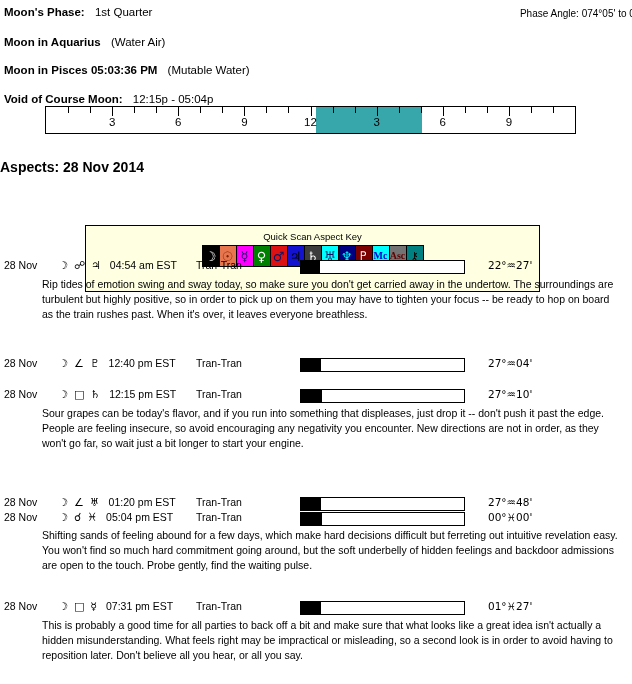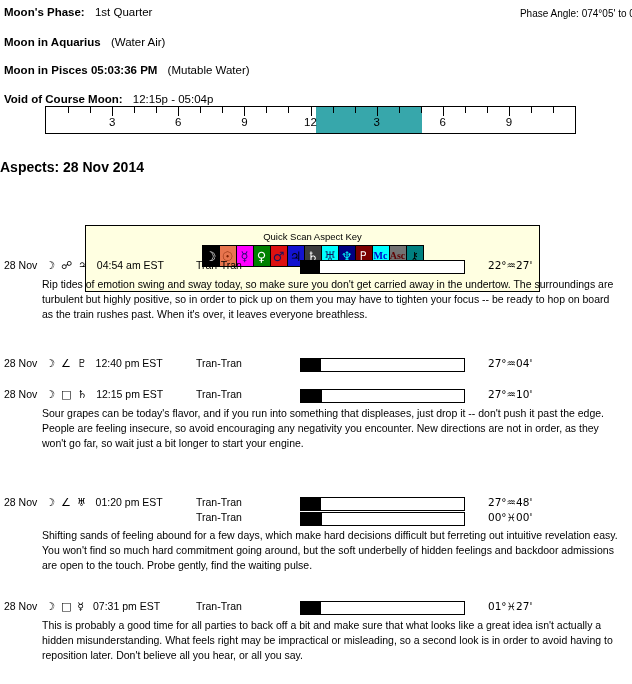--- a/index.html
+++ b/index.html
@@ -27,21 +27,21 @@
   .ksub{font-size:9.5px;font-weight:bold;margin-top:2px;}
   #strip{display:inline-flex;border:1px solid #000;margin-top:3px;vertical-align:top;}
   .kcell{width:16px;height:20px;display:inline-flex;align-items:center;justify-content:center;
          font-family:"DejaVu Sans",sans-serif;font-size:13px;border-left:1px solid #000;line-height:1;}
   .kcell:first-child{border-left:none;}
   .kcell.ktext{font-size:10px;font-weight:bold;font-family:Liberation Serif, serif;}
 
   
   .arow{position:absolute;left:0;width:632px;height:16px;font-size:10.5px;}
   .arow .lead{position:absolute;left:4px;top:0;white-space:nowrap;}
-  .arow .rdate{margin-right:5px;}
+  .arow .rdate{margin-right:18px;}
   .arow .glyph{font-family:"DejaVu Sans",sans-serif;font-size:11px;margin-right:3px;}
   .arow .rtime{margin-left:3px;}
   .arow .ttype{position:absolute;left:196px;top:0;}
   .arow .bar{position:absolute;left:300px;top:1px;width:163px;height:12px;border:1px solid #000;background:#fff;}
   .arow .fill{display:block;height:100%;background:#000;}
   .arow .deg{position:absolute;left:488px;top:0;font-family:"DejaVu Sans",sans-serif;font-size:10.5px;}
 
   .para{position:absolute;left:42px;width:578px;font-size:10.5px;line-height:15px;}
 </style>
 </head>
@@ -181,20 +181,27 @@
       <span class="rtime">01:20 pm EST</span>
     </span>
     <span class="ttype">Tran-Tran</span>
     <span class="bar">
         <span class="fill" style="width: 12.5%;"></span>
       </span>
     <span class="deg">27°♒48'</span>
   </div>
 
   <div class="arow" style="top:511px">
+    <span class="lead">
+      <span class="rdate">28 Nov</span>
+      <span class="glyph">☽</span>
+      <span class="glyph">☌</span>
+      <span class="glyph">♓</span>
+      <span class="rtime">05:04 pm EST</span>
+    </span>
     <span class="ttype">Tran-Tran</span>
     <span class="bar">
         <span class="fill" style="width: 13%;"></span>
       </span>
     <span class="deg">00°♓00'</span>
   </div>
   <div class="para" style="top:528px">Shifting sands of feeling abound for a few days, which make hard decisions difficult but ferreting out intuitive revelation easy. You won't find so much hard commitment going around, but the soft underbelly of hidden feelings and backdoor admissions are open to the touch. Probe gently, find the waiting pulse.</div>
 
   <div class="arow" style="top:600px">
     <span class="lead">

